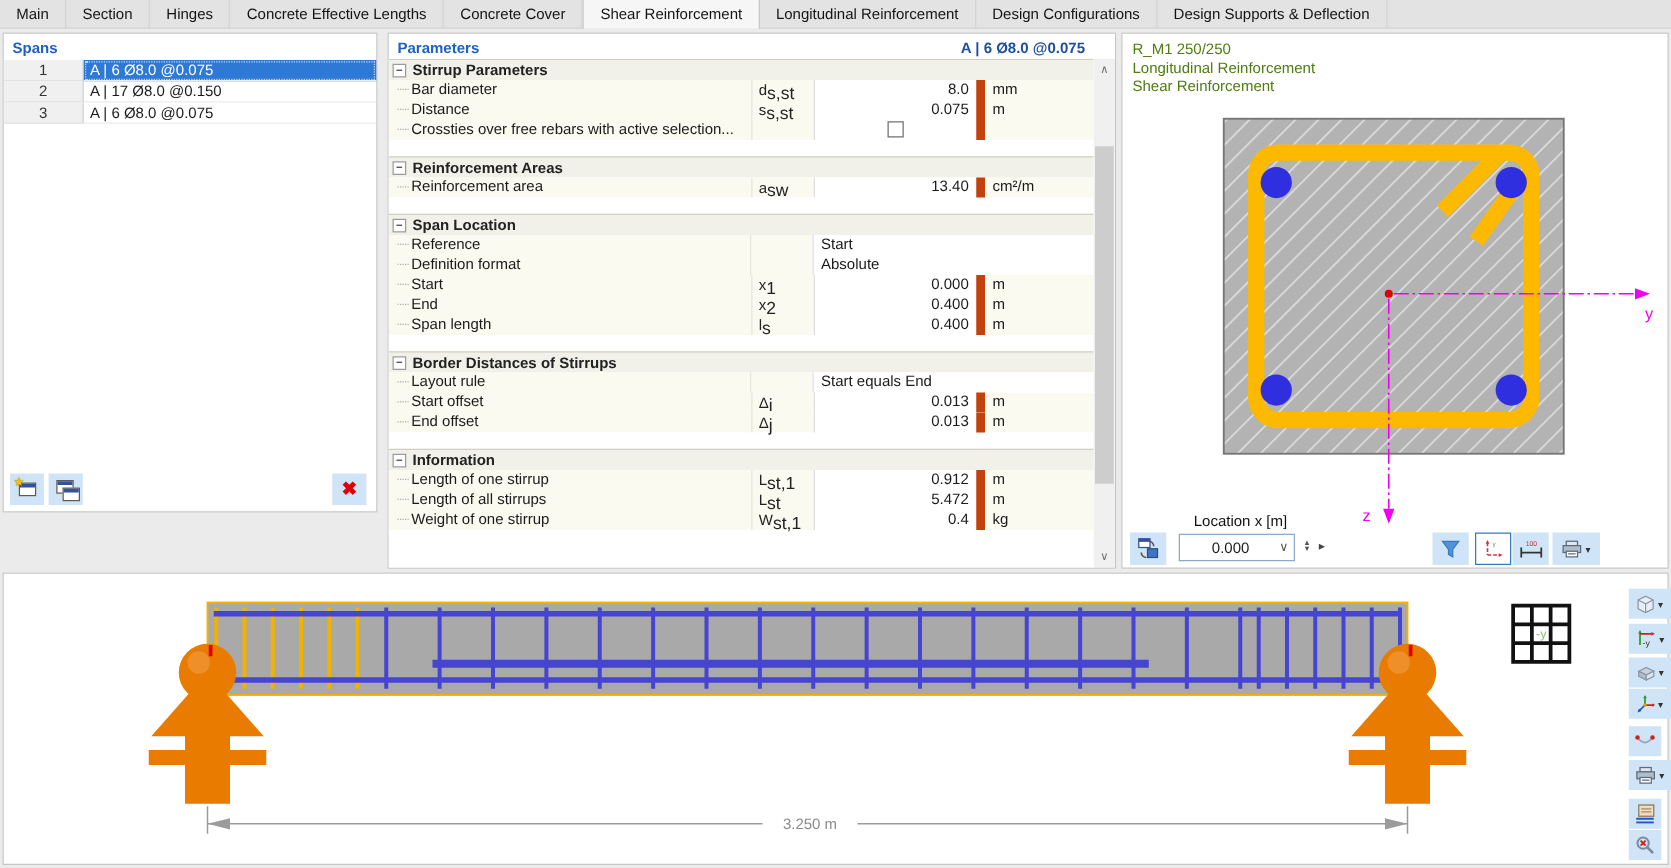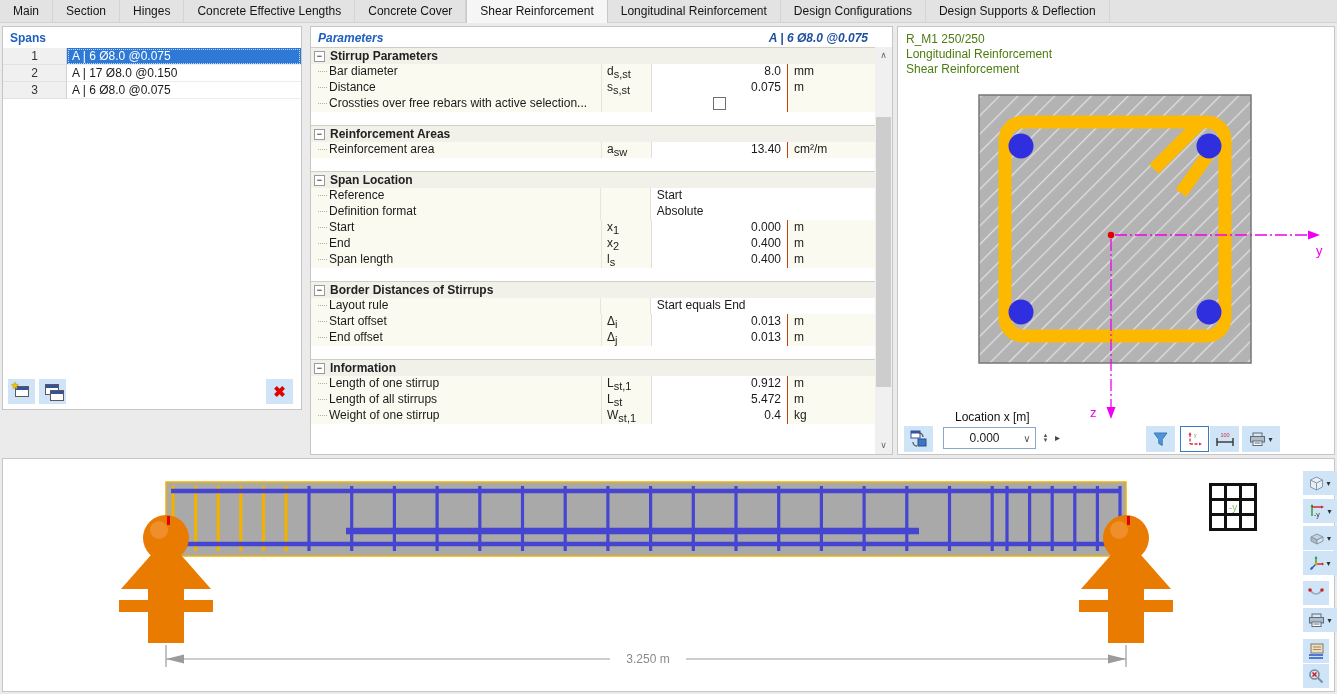--- a/index.html
+++ b/index.html
@@ -31,37 +31,37 @@
   .win-ico:before { content:""; position:absolute; left:0; top:0; right:0; height:3px; background:#34519e; }
   .win-star { position:absolute; left:-5px; top:-7px; color:#f2c500; font-size:10px; text-shadow:0 0 1px #7a6000; }
   .win-back { position:absolute; left:4px; top:3px; width:14px; height:11px; background:#fff; border:1px solid #5a5a5a; }
   .win-back:before{ content:""; position:absolute; left:0; top:0; right:0; height:3px; background:#34519e;}
   .win-front{ position:absolute; left:9px; top:9px; width:14px; height:11px; background:#fff; border:1px solid #5a5a5a;}
   .win-front:before{ content:""; position:absolute; left:0; top:0; right:0; height:3px; background:#34519e;}
   .del-x { color:#e00000; font-size:15px; font-weight:bold; line-height:1; }
 
   
   #param-panel { left:310px; top:26px; width:583px; height:429px; }
-  .param-head { position:relative; height:28px;font-style:italic; }
+  .param-head { position:relative; height:28px; }
   .param-badge { position:absolute; right:24px; top:4px; color:#1d4f9e; font-weight:bold; }
   .pbody { position:absolute; left:0; top:20px; right:17px; bottom:0; background:#fff; overflow:hidden; }
   .sec-gap { height:13px; background:#fff; }
   .sec-head { height:17px; background:#f1f1e9; border-top:1px solid #cfcfc6;
               display:flex; align-items:center; font-weight:bold; color:#222; }
   .collapse-box { width:11px; height:11px; border:1px solid #9a9a9a; background:#fff; margin:0 5px 0 3px;
                   font-size:9px; line-height:9px; text-align:center; color:#444; cursor:pointer; }
   .prow { display:flex; height:16px; line-height:15px; background:#fafaf0; }
   .c-label { width:290px; padding-left:18px; white-space:nowrap; overflow:hidden; position:relative; }
   .c-label:before { content:""; position:absolute; left:7px; top:7px; width:9px; border-top:1px dotted #b2b2a4; }
   .c-sym  { width:50px; border-left:1px solid #e6e6dc; padding-left:5px; color:#222; }
   .c-val  { width:137px; background:#fff; border-left:1px solid #dededi; border-left:1px solid #dedede;
-            border-right:1px solid #c2410c; text-align:right; padding-right:6px; }
+            border-right:7px solid #c2410c; text-align:right; padding-right:6px; }
   .c-unit { flex:1; padding-left:6px; }
   .c-textval { width:226px; background:#fff; border-left:1px solid #dedede; text-align:left; padding-left:6px; }
-  .sub { font-size:11px; position:relative; top:2.5px; }
+  .sub { font-size:14px; position:relative; top:2.5px; }
   .checkbox { width:13px; height:13px; border:1px solid #707070; background:#fff; margin:1px auto; cursor:pointer; }
   .c-val.center { text-align:center; padding-right:0; }
   
   .vscroll { position:absolute; right:0; top:20px; bottom:0; width:17px; background:#f0f0f0; }
   .scr-arrow { position:absolute; left:0; width:17px; height:17px; text-align:center; color:#6a6a6a;
                font-size:9px; line-height:16px; cursor:pointer; }
   .scr-thumb { position:absolute; left:1px; width:15px; background:#cdcdcd; cursor:pointer; }
 
   
   #section-panel { left:897px; top:26px; width:438px; height:429px; }

